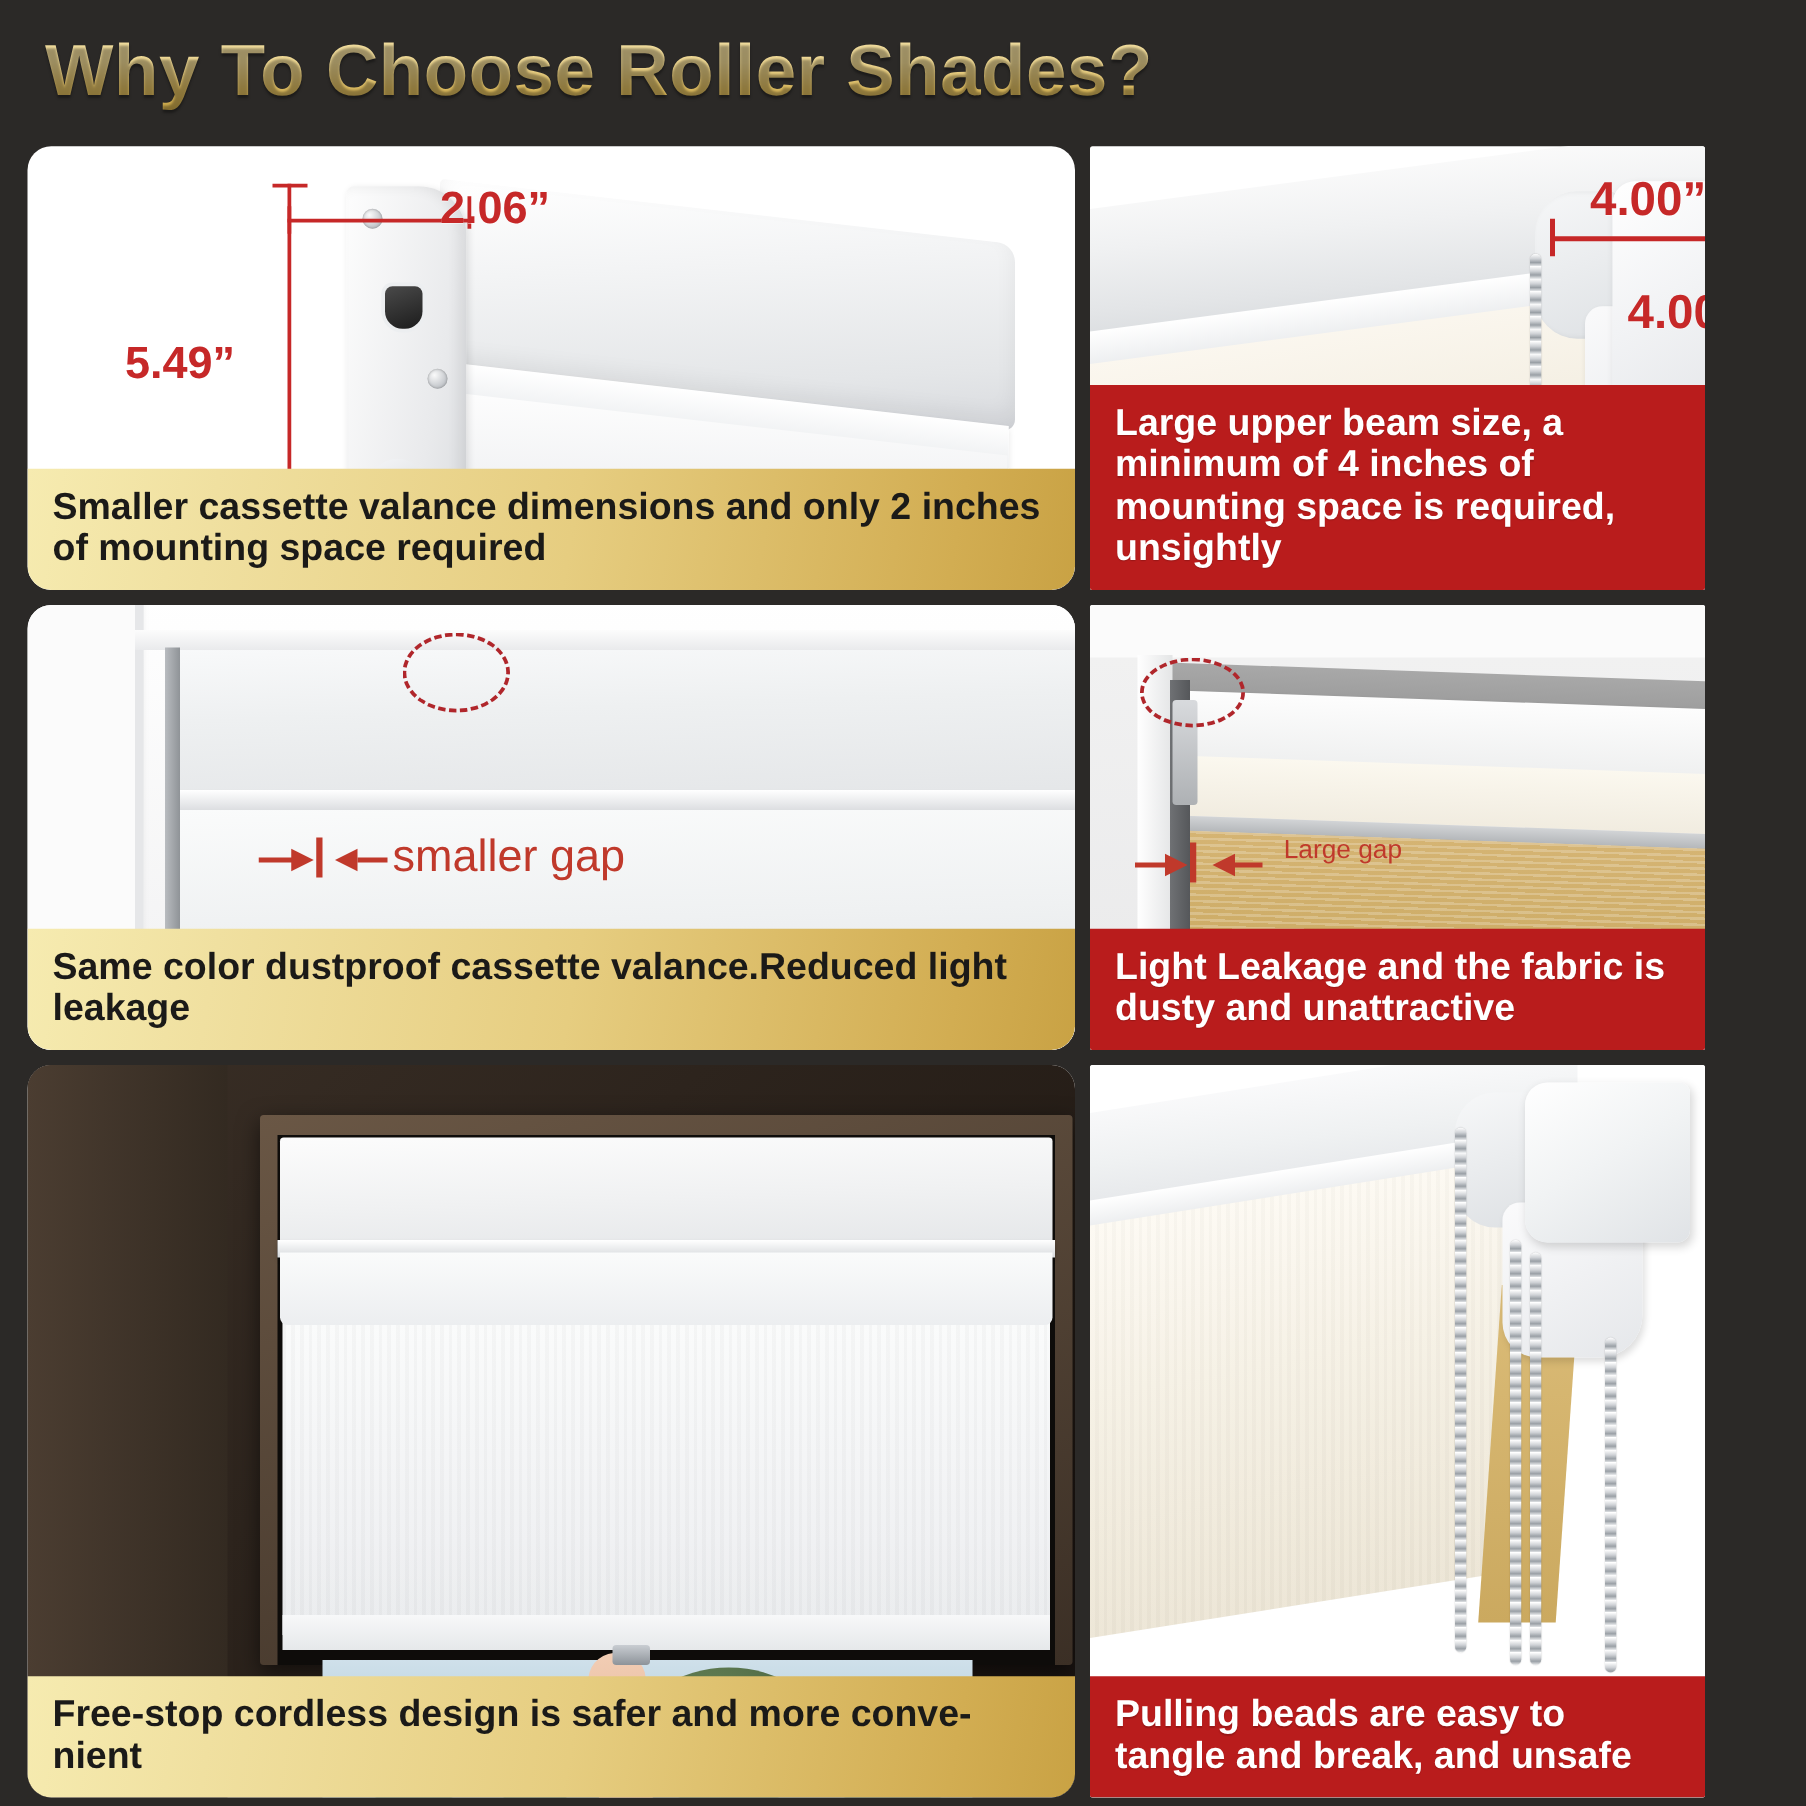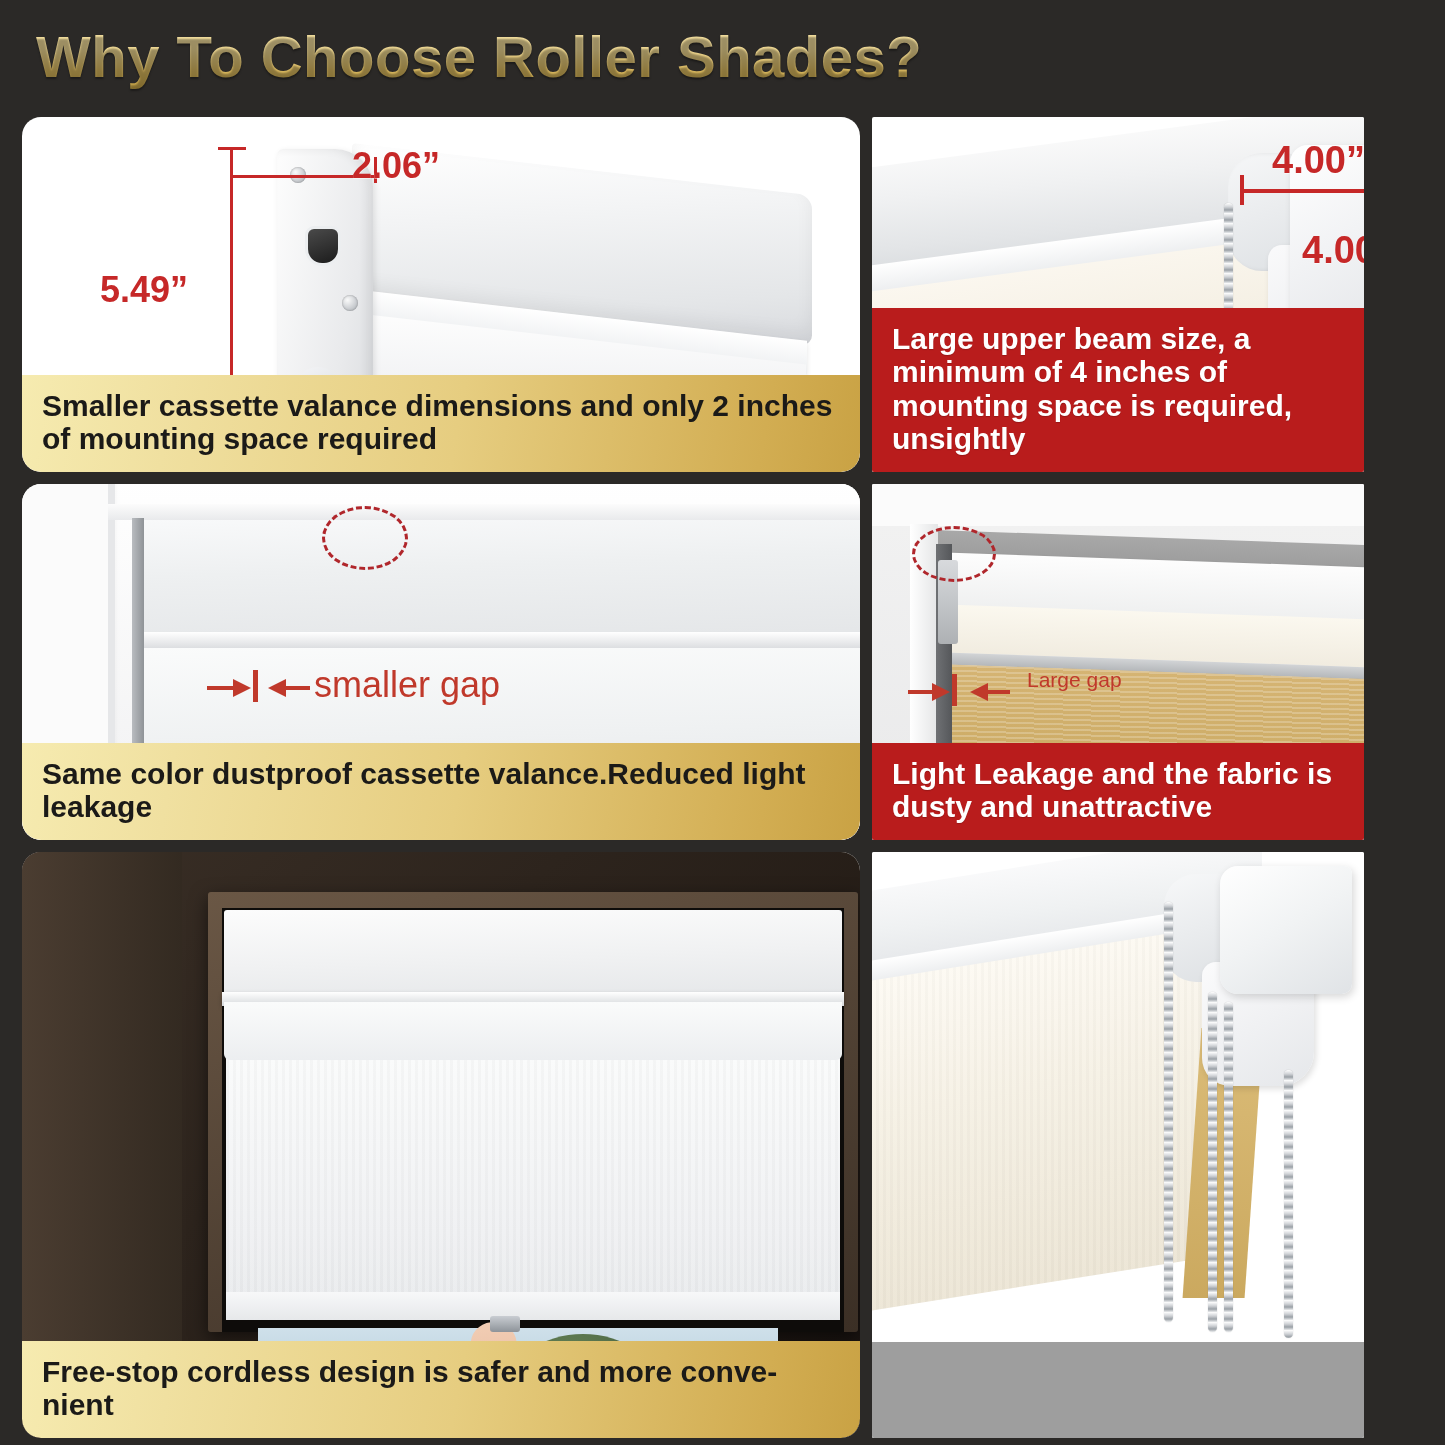--- a/index.html
+++ b/index.html
@@ -516,15 +516,16 @@
         <div class="endcap"></div>
         <div class="bracket2"></div>
         <div class="bracket"></div>
         <div class="bead-chain" style="left:292px; top:50px; height:420px;"></div>
         <div class="bead-chain" style="left:336px; top:140px; height:340px;"></div>
         <div class="bead-chain" style="left:352px; top:150px; height:330px;"></div>
         <div class="bead-chain" style="left:412px; top:218px; height:268px;"></div>
         <div class="footer-gray"></div>
       </div>
     </div>
+    <div class="cap gray">Pulling beads are easy to tangle and break, and unsafe</div>
   </div>
 
 </div>
 
 </body></html>

